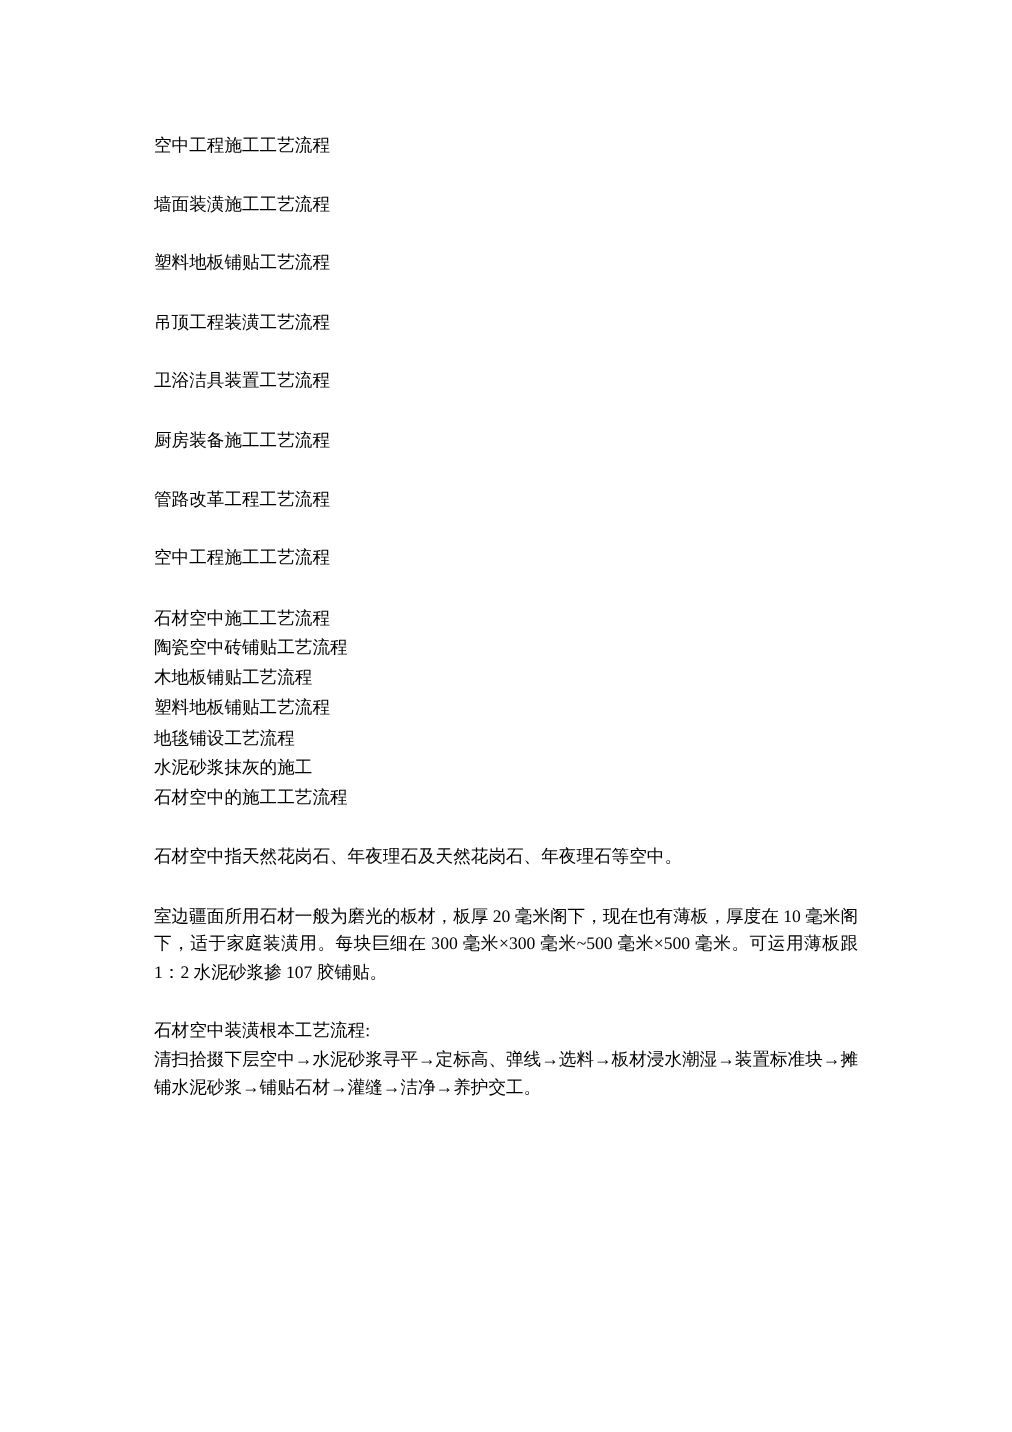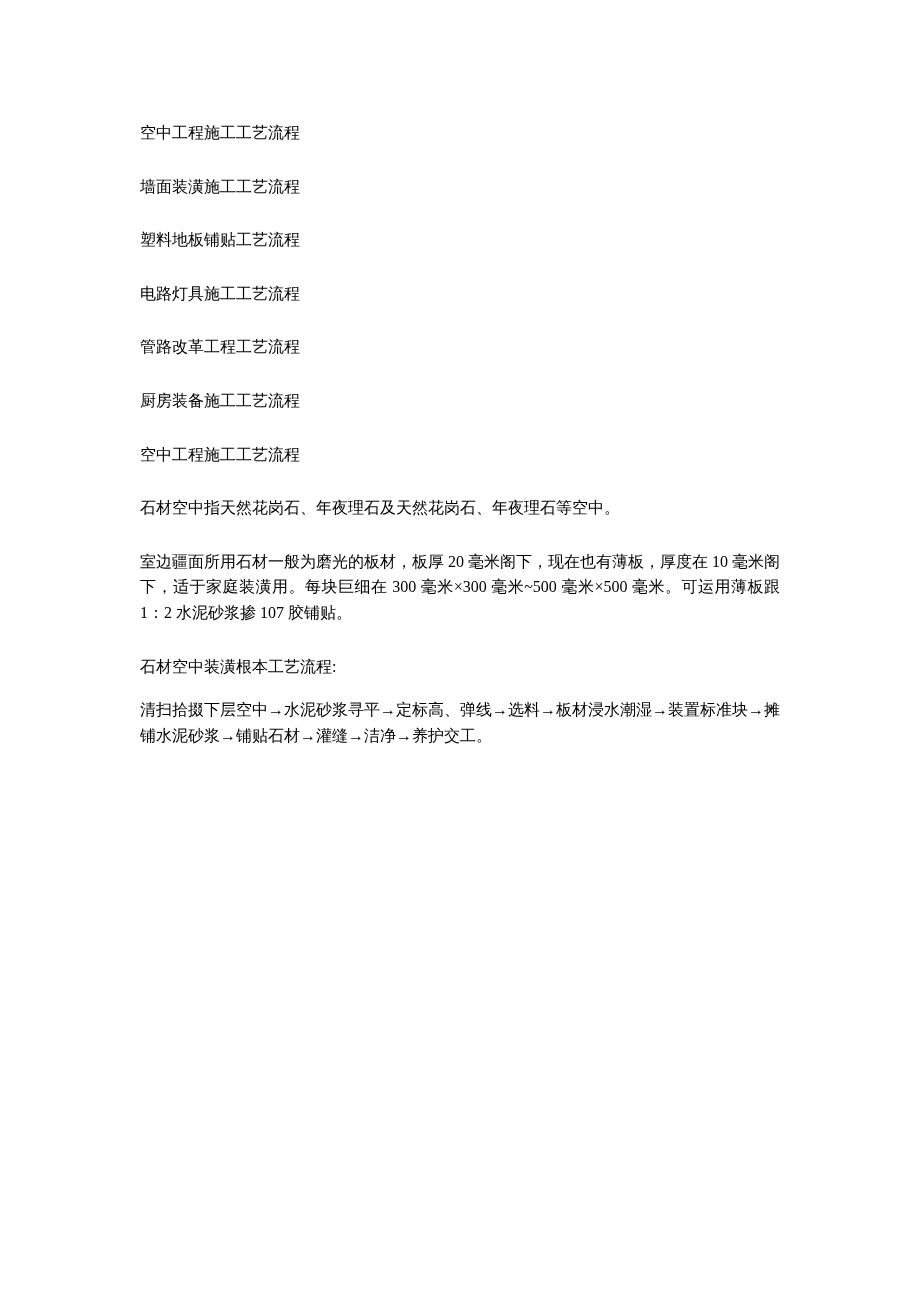--- a/index.html
+++ b/index.html
@@ -22,36 +22,45 @@
   }
   .sub-list {
     margin-bottom: 28px;
   }
   .sub-list div {
     line-height: 1.7;
   }
   .para {
     margin-bottom: 28px;
     text-align: justify;
-    margin-top: 18px;
   }
 </style>
 </head>
 <body>
 
 <div class="page">
 
   <div class="toc-item">空中工程施工工艺流程</div>
   <div class="toc-item">墙面装潢施工工艺流程</div>
   <div class="toc-item">塑料地板铺贴工艺流程</div>
-  <div class="toc-item">电路灯具施工工艺流程</div>
+  <div class="toc-item">吊顶工程装潢工艺流程</div>
+  <div class="toc-item">卫浴洁具装置工艺流程</div>
+  <div class="toc-item">厨房装备施工工艺流程</div>
   <div class="toc-item">管路改革工程工艺流程</div>
-  <div class="toc-item">厨房装备施工工艺流程</div>
   <div class="toc-item">空中工程施工工艺流程</div>
 
+  <div class="sub-list">
+    <div>石材空中施工工艺流程</div>
+    <div>陶瓷空中砖铺贴工艺流程</div>
+    <div>木地板铺贴工艺流程</div>
+    <div>塑料地板铺贴工艺流程</div>
+    <div>地毯铺设工艺流程</div>
+    <div>水泥砂浆抹灰的施工</div>
+    <div>石材空中的施工工艺流程</div>
+  </div>
 
   <div class="para">石材空中指天然花岗石、年夜理石及天然花岗石、年夜理石等空中。</div>
 
 
   <div class="para">室边疆面所用石材一般为磨光的板材，板厚 20 毫米阁下，现在也有薄板，厚度在 10 毫米阁下，适于家庭装潢用。每块巨细在 300 毫米×300 毫米~500 毫米×500 毫米。可运用薄板跟1：2 水泥砂浆掺 107 胶铺贴。</div>
 
   <div>石材空中装潢根本工艺流程:</div>
   <div class="para">清扫拾掇下层空中→水泥砂浆寻平→定标高、弹线→选料→板材浸水潮湿→装置标准块→摊铺水泥砂浆→铺贴石材→灌缝→洁净→养护交工。</div>
 
 

